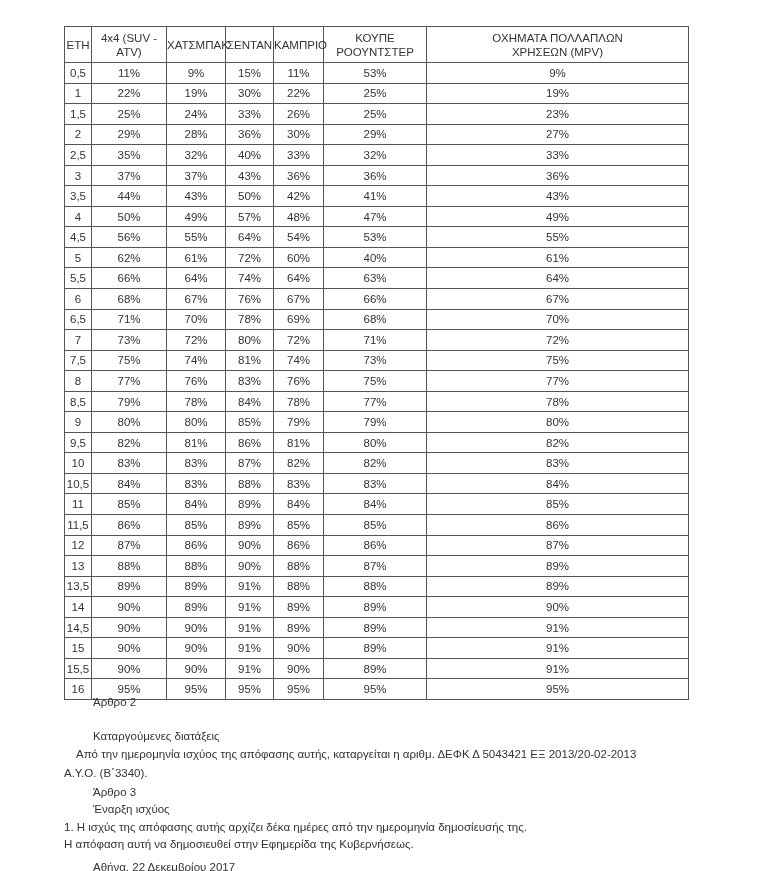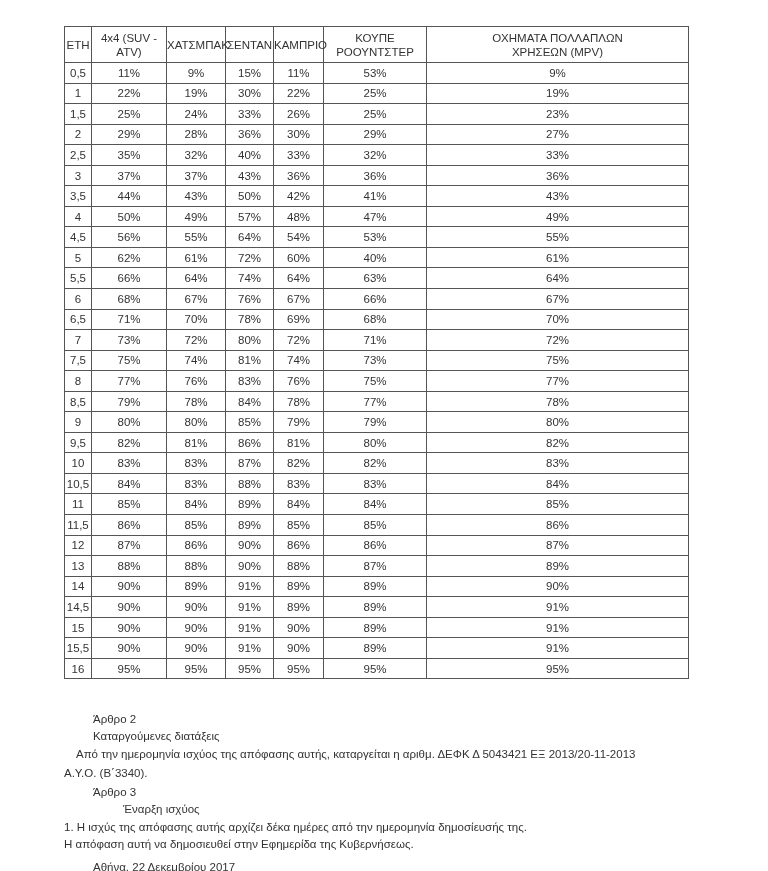--- a/index.html
+++ b/index.html
@@ -281,20 +281,29 @@
       <tr>
         <td>13</td>
         <td>88%</td>
         <td>88%</td>
         <td>90%</td>
         <td>88%</td>
         <td>87%</td>
         <td>89%</td>
       </tr>
       <tr>
+        <td>13,5</td>
+        <td>89%</td>
+        <td>89%</td>
+        <td>91%</td>
+        <td>88%</td>
+        <td>88%</td>
+        <td>89%</td>
+      </tr>
+      <tr>
         <td>14</td>
         <td>90%</td>
         <td>89%</td>
         <td>91%</td>
         <td>89%</td>
         <td>89%</td>
         <td>90%</td>
       </tr>
       <tr>
         <td>14,5</td>
@@ -328,23 +337,23 @@
         <td>95%</td>
         <td>95%</td>
         <td>95%</td>
         <td>95%</td>
         <td>95%</td>
         <td>95%</td>
       </tr>
     </tbody>
 </table>
 
-<div class="text" style="left:93px; top:713px;">Άρθρο 2</div>
+<div class="text" style="left:93px; top:696px;">Άρθρο 2</div>
 <div class="text" style="left:93px; top:730px;">Καταργούμενες διατάξεις</div>
-<div class="text" style="left:76px; top:748px;">Από την ημερομηνία ισχύος της απόφασης αυτής, καταργείται η αριθμ. ΔΕΦΚ Δ 5043421 ΕΞ 2013/20-11-2013</div>
+<div class="text" style="left:76px; top:748px;">Από την ημερομηνία ισχύος της απόφασης αυτής, καταργείται η αριθμ. ΔΕΦΚ Δ 5043421 ΕΞ 2013/20-02-2013</div>
 <div class="text" style="left:64px; top:767px;">Α.Υ.Ο. (Β΄3340).</div>
 
 <div class="text" style="left:93px; top:786px;text-align:right;">Άρθρο 3</div>
-<div class="text" style="left:93px; top:803px;margin-left:30px;">Έναρξη ισχύος</div>
+<div class="text" style="left:93px; top:803px;">Έναρξη ισχύος</div>
 <div class="text" style="left:64px; top:821px;">1. Η ισχύς της απόφασης αυτής αρχίζει δέκα ημέρες από την ημερομηνία δημοσίευσής της.</div>
 <div class="text" style="left:64px; top:838px;">Η απόφαση αυτή να δημοσιευθεί στην Εφημερίδα της Κυβερνήσεως.</div>
 
 <div class="text" style="left:93px; top:861px;">Αθήνα, 22 Δεκεμβρίου 2017</div>
 
 </body></html>

